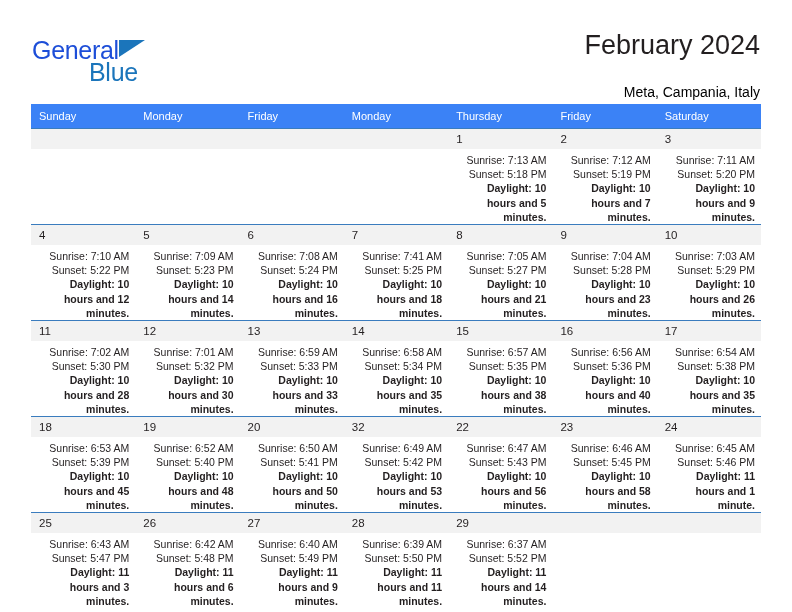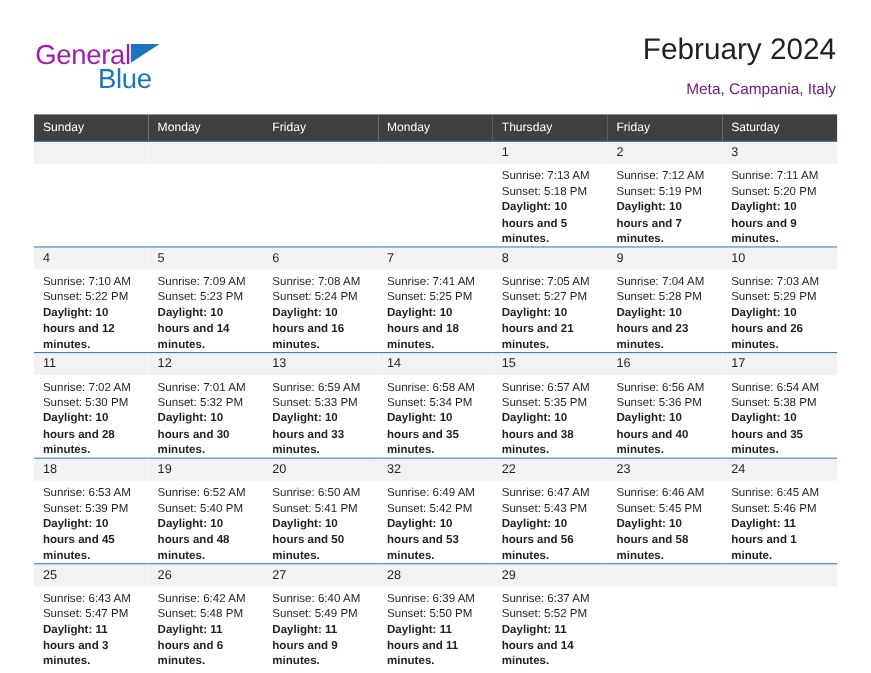--- a/index.html
+++ b/index.html
@@ -35,21 +35,21 @@
     top: 8px;
     width: 190px;
     height: 56px;
   }
   .logo-general {
     position: absolute;
     left: 0;
     top: 0;
     font-size: 25px;
     letter-spacing: -0.3px;
-    color: #a21caf;
+    color: #1d4ed8;
     font-family: "Liberation Sans", sans-serif;
     line-height: 28px;
   }
   .logo-tri {
     position: absolute;
     left: 87px;
     top: 4px;
     width: 0;
     height: 0;
     border-left: 26px solid #1b75bb;
@@ -72,40 +72,40 @@
     text-align: right;
   }
   .cal-title {
     font-size: 27px;
     color: #231f20;
     line-height: 34px;
     white-space: nowrap;
   }
   .cal-subtitle {
     font-size: 14px;
-    color: #701a75;
+    color: #000000;
     line-height: 20px;
-    margin-top: 8px;
+    margin-top: 20px;
     white-space: nowrap;
   }
 
   
   .calendar {
     position: absolute;
     left: 31px;
     top: 104px;
     width: 730px;
   }
   table.cal {
     width: 730px;
     border-collapse: collapse;
     table-layout: fixed;
   }
   table.cal th {
-    background: #404040;
+    background: #3b82f6;
     color: #ffffff;
     font-size: 11px;
     font-weight: normal;
     text-align: left;
     padding: 6px 0 6px 8px;
     height: 12px;
     border: none;
   }
   td.daycell {
     vertical-align: top;
@@ -127,20 +127,21 @@
   }
   td.empty-cell .daynum {
     background: #f2f2f2;
     color: transparent;
   }
   .dayinfo {
     padding: 4px 6px 0 8px;
     font-size: 10.5px;
     line-height: 14.2px;
     color: #231f20;
+    text-align: right;
   }
   .dayinfo div {
     white-space: nowrap;
   }
   .dayinfo .wrapline {
     white-space: normal;
     font-weight: bold;
   }
 </style>
 </head>

